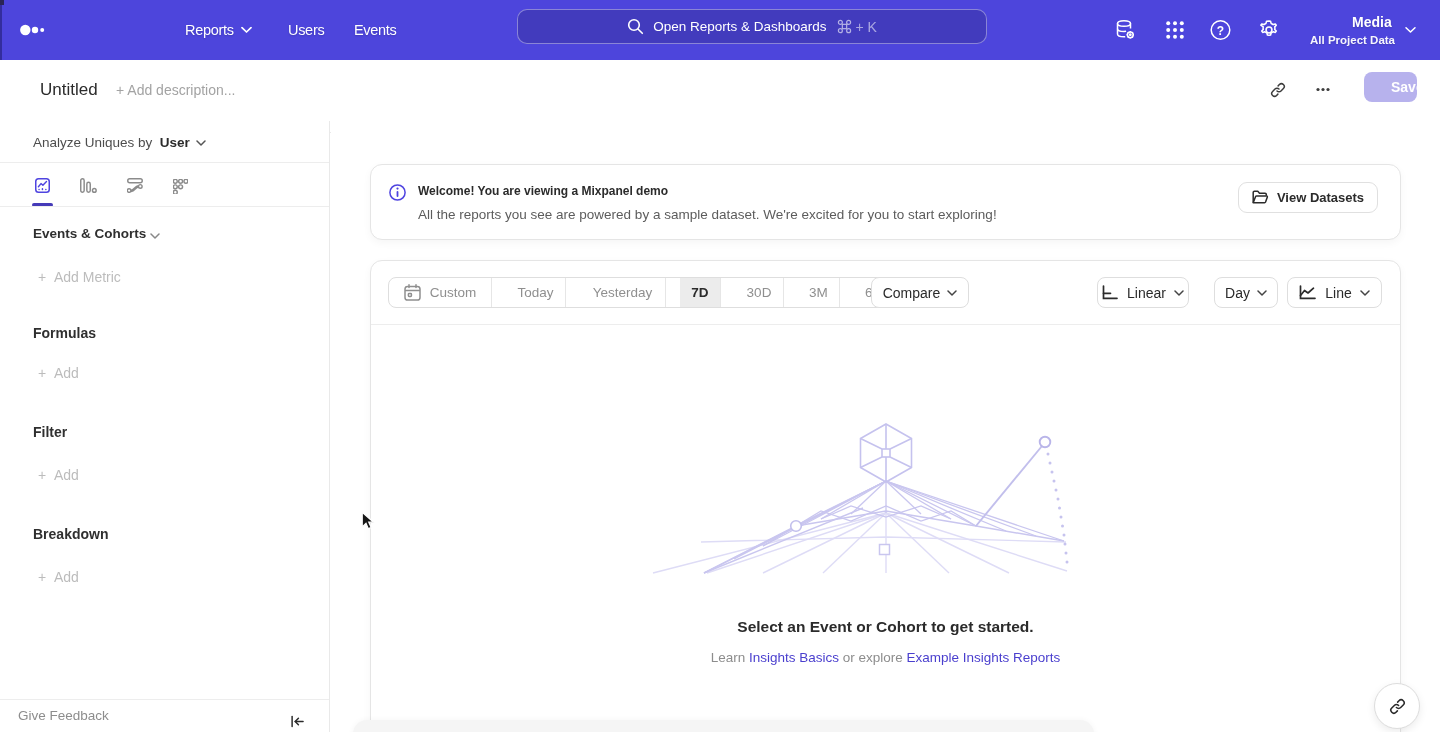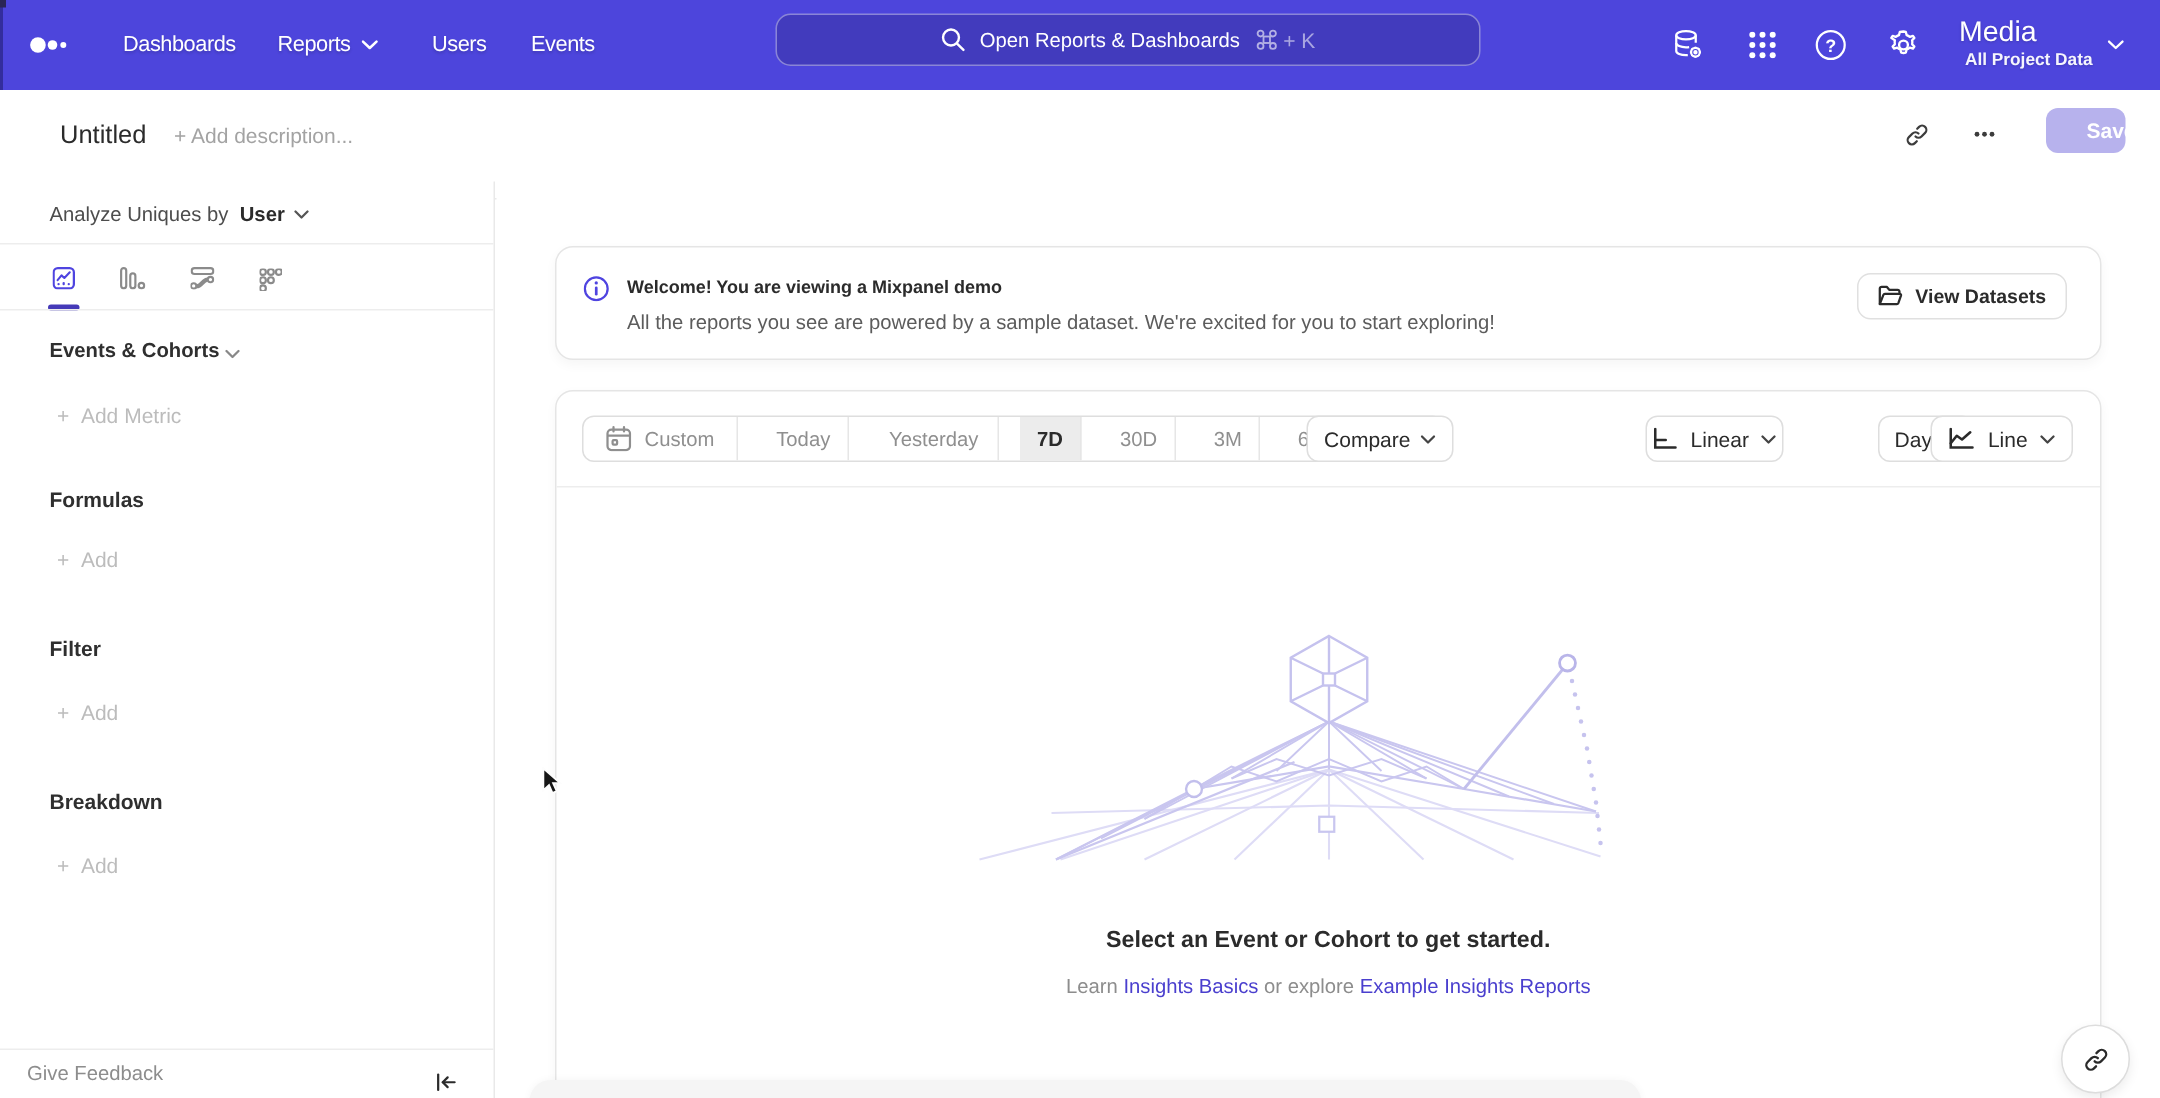--- a/index.html
+++ b/index.html
@@ -63,21 +63,20 @@
 <div id="stage">
 
   <div id="topnav">
     <svg class="abs" style="left:19px; top:24px;" width="28" height="12" viewBox="0 0 28 12">
       <circle cx="6.3" cy="6" r="5.2" fill="#fff"></circle>
       <circle cx="16" cy="6" r="3.2" fill="#fff"></circle>
       <circle cx="23.2" cy="6" r="2" fill="#fff"></circle>
     </svg>
     <div class="abs" style="left:0; top:0; width:2px; height:60px; background:rgba(20,16,80,0.45);"></div>
     <div class="abs" style="left:0; top:0; width:4px; height:5px; background:#2a2556;"></div>
-    <span class="navlink" style="left:82px;">Dashboards</span>
     <span class="navlink" style="left:185px;">Reports</span>
     <svg class="navico" style="left:241px;" width="11" height="7" viewBox="0 0 11 7">
         <path d="M1 1.2 L5.5 5.5 L10 1.2" fill="none" stroke="#fff" stroke-width="1.7" stroke-linecap="round" stroke-linejoin="round"></path>
       </svg>
     <span class="navlink" style="left:288px;">Users</span>
     <span class="navlink" style="left:354px;">Events</span>
 
     <div id="searchbox">
       <svg width="17" height="17" viewBox="0 0 17 17">
           <circle cx="7" cy="7" r="5.3" fill="none" stroke="#fff" stroke-width="1.6"></circle>
@@ -126,21 +125,21 @@
         <circle cx="15.8" cy="15.8" r="2"></circle>
     </svg>
     <svg class="navico" style="left:1210px;" width="21" height="21" viewBox="0 0 21 21">
       <circle cx="10.5" cy="10.5" r="9.3" fill="none" stroke="#fff" stroke-width="1.5"></circle>
       <text x="10.5" y="15" font-size="12" font-weight="700" fill="#fff" text-anchor="middle" font-family="Liberation Sans">?</text>
     </svg>
     <svg class="navico" style="left:1258px;" width="22" height="22" viewBox="0 0 24 24" fill="none" stroke="#fff" stroke-width="1.7">
       <circle cx="12" cy="12" r="3.2"></circle>
       <path d="M12 2.2 l1.7 0.3 0.6 2.3 a7.6 7.6 0 0 1 2.3 1.3 l2.3-.7 1 1.4 -1.6 1.8 a7.6 7.6 0 0 1 0 2.8 l1.6 1.8 -1 1.4 -2.3-.7 a7.6 7.6 0 0 1 -2.3 1.3 l-.6 2.3 -1.7 0.3 -1.7-.3 -.6-2.3 a7.6 7.6 0 0 1 -2.3-1.3 l-2.3.7 -1-1.4 1.6-1.8 a7.6 7.6 0 0 1 0-2.8 L3.1 6.8 l1-1.4 2.3.7 a7.6 7.6 0 0 1 2.3-1.3 l.6-2.3 z" stroke-linejoin="round"></path>
     </svg>
-    <div class="navlink" style="left:1306px; top:11px; height:22px; line-height:22px; font-size:19px; font-weight:400; letter-spacing:0;">Media</div>
+    <div class="navlink" style="left:1352px; top:11px; height:22px; line-height:22px; font-size:14px; font-weight:700; letter-spacing:0;">Media</div>
     <div class="navlink" style="left:1310px; top:31px; height:18px; line-height:18px; font-size:11.5px; font-weight:700; letter-spacing:0; opacity:.95;">All Project Data</div>
     <svg class="navico" style="left:1405px;" width="11" height="7" viewBox="0 0 13 8">
         <path d="M1.2 1.3 L6.5 6.4 L11.8 1.3" fill="none" stroke="#fff" stroke-width="1.8" stroke-linecap="round" stroke-linejoin="round"></path>
       </svg>
   </div>
 
   <div id="reportbar">
     <span id="untitled">Untitled</span>
     <span id="adddesc">+ Add description...</span>
     <svg class="abs" style="left:1270px; top:22px;" width="16" height="16" viewBox="0 0 24 24" fill="none" stroke="#3c3c3c" stroke-width="2.2" stroke-linecap="round">
@@ -264,21 +263,21 @@
         <div class="pillbtn" style="left:726px; width:92px;">
           <svg width="16" height="15" viewBox="0 0 16 15" fill="none" stroke="#2b2b2b" stroke-width="1.7" stroke-linecap="round" style="margin-right:9px;">
             <path d="M1.5 1 V13.3 H15"></path>
             <path d="M1.5 8.3 H8.5"></path>
           </svg>
           Linear
           <svg width="10" height="6" viewBox="0 0 10 6" style="margin-left:8px;">
               <path d="M1 1 L5 5 L9 1" fill="none" stroke="#444" stroke-width="1.5" stroke-linecap="round" stroke-linejoin="round"></path>
             </svg>
         </div>
-        <div class="pillbtn" style="left:881px; width:64px;">Day
+        <div class="pillbtn" style="left:843px; width:64px;">Day
           <svg width="10" height="6" viewBox="0 0 10 6" style="margin-left:7px;">
               <path d="M1 1 L5 5 L9 1" fill="none" stroke="#444" stroke-width="1.5" stroke-linecap="round" stroke-linejoin="round"></path>
             </svg>
         </div>
         <div class="pillbtn" style="left:916px; width:95px;">
           <svg width="17" height="15" viewBox="0 0 17 15" fill="none" stroke="#2b2b2b" stroke-width="1.7" stroke-linecap="round" style="margin-right:9px;">
             <path d="M1.5 1 V13.3 H16"></path>
             <path d="M1.5 10.5 L5.5 5.5 L9 8 L14.5 3.2" stroke-linejoin="round"></path>
           </svg>
           Line

